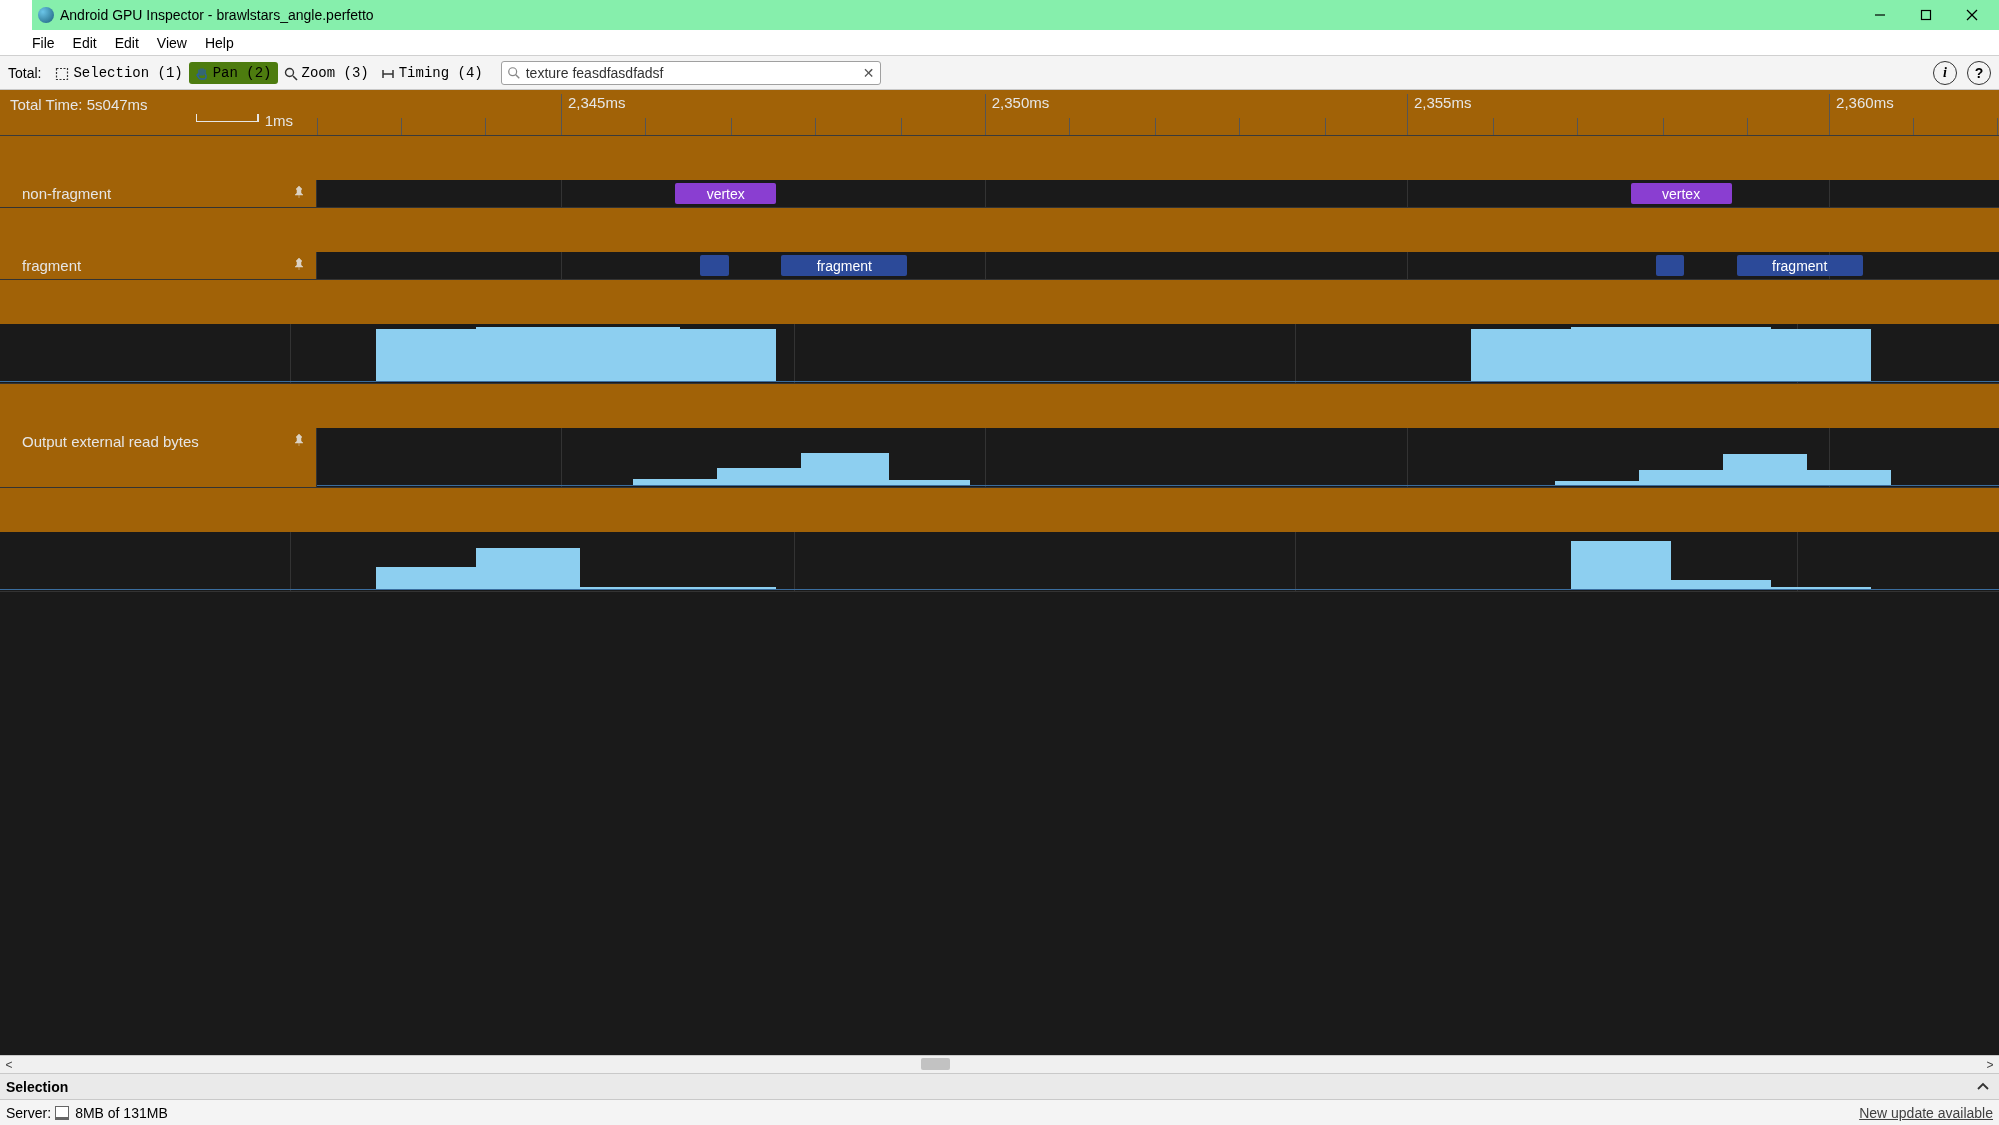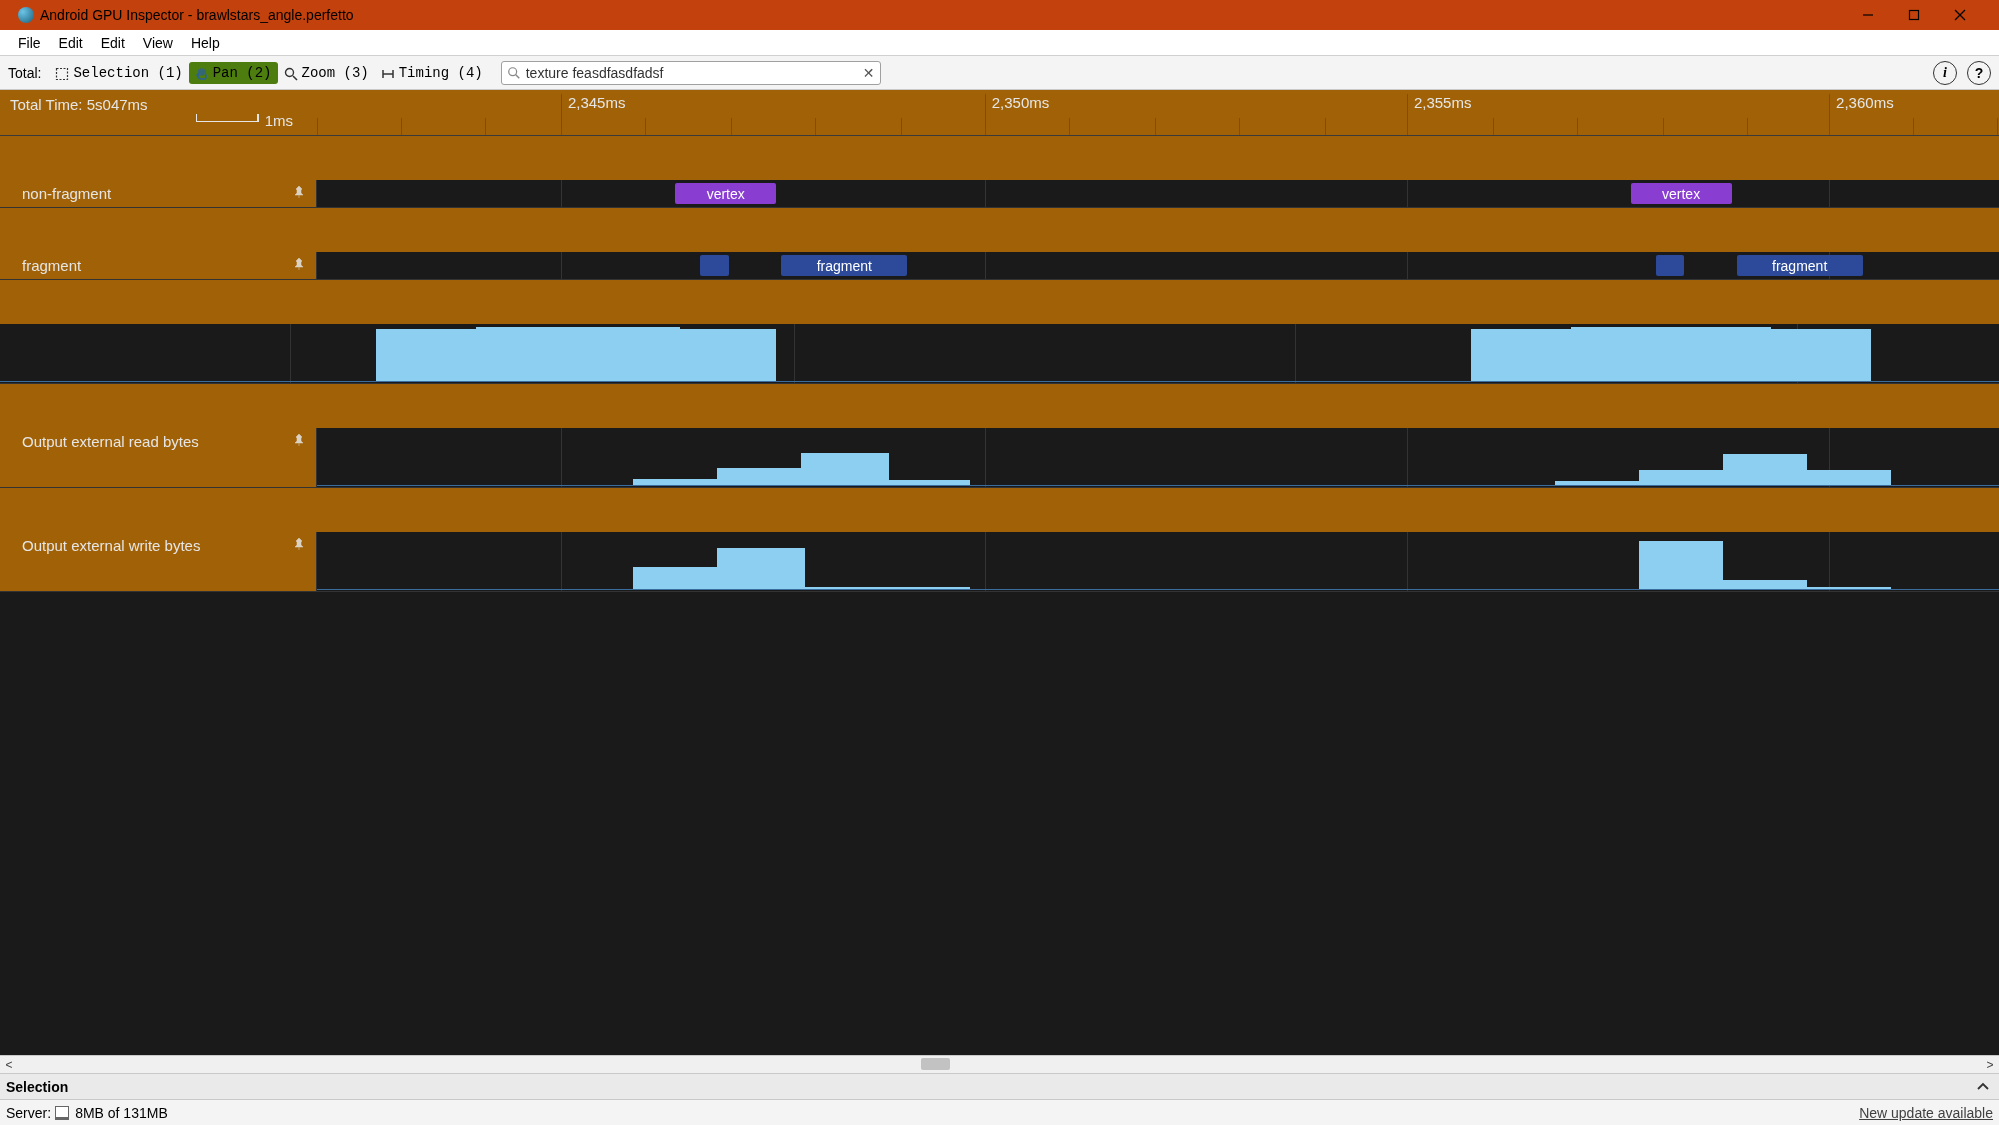--- a/index.html
+++ b/index.html
@@ -1,28 +1,28 @@
 <!DOCTYPE html>
 <html><head>
 <meta charset="utf-8">
 <style>
   * { box-sizing: border-box; margin: 0; padding: 0; }
   html, body { width: 100%; height: 100%; font-family: "Segoe UI", Arial, sans-serif; font-size: 14px; background: #fff; overflow: hidden; }
   body { display: flex; flex-direction: column; }
 
   
-  .titlebar { display: flex; align-items: center; height: 30px; padding: 0 16px; background: #c2410c; color: #000; }
+  .titlebar { display: flex; align-items: center; height: 30px; padding: 0 4px; background: #86efac; color: #000; margin-left: 32px; }
   .titlebar .appicon { width: 16px; height: 16px; border-radius: 50%; background: radial-gradient(circle at 30% 30%, #6bc5e8, #1a5f7a); margin-right: 6px; margin-left: 2px; }
   .titlebar .title { flex: 0 0 auto; }
   .titlebar .spacer { flex: 1 1 auto; }
   .winbtn { width: 46px; height: 30px; display: flex; align-items: center; justify-content: center; font-size: 12px; color: #000; }
   .winbtn svg { width: 12px; height: 12px; }
 
   
-  .menubar { display: flex; align-items: center; height: 26px; padding: 0 10px; gap: 2px; border-bottom: 1px solid #d0d0d0; background: #fff; }
+  .menubar { display: flex; align-items: center; height: 26px; padding: 0 24px; gap: 2px; border-bottom: 1px solid #d0d0d0; background: #fff; }
   .menubar .menuitem { padding: 2px 8px; border-radius: 3px; cursor: default; }
 
   
   .toolbar { display: flex; align-items: center; height: 34px; padding: 0 8px; gap: 6px; border-bottom: 1px solid #c9c9c9; background: #f4f4f4; }
   .toolbar .modelabel { margin-right: 2px; }
   .modebtn { display: inline-flex; align-items: flex-end; gap: 4px; padding: 3px 6px; border-radius: 3px; cursor: default; font-family: Liberation Mono, monospace; }
   .modebtn.active { background: #4d7c0f; }
   .modebtn .micon { width: 14px; height: 14px; display: inline-flex; align-items: center; justify-content: center; }
   .searchwrap { position: relative; width: 380px; margin-left: 6px; }
   .searchwrap input { width: 100%; height: 24px; padding: 2px 26px 2px 24px; border: 1px solid #a0a0a0; border-radius: 3px; background: #fff; font-size: 14px; outline: none; color: #333; }
@@ -274,26 +274,20 @@
         <div class="step" style="left: 23.8%; width: 5%; height: 28%;"></div>
         <div class="step" style="left: 28.8%; width: 5.2%; height: 55%;"></div>
         <div class="step" style="left: 34%; width: 4.8%; height: 8%;"></div>
         <div class="step" style="left: 73.6%; width: 5%; height: 6%;"></div>
         <div class="step" style="left: 78.6%; width: 5%; height: 25%;"></div>
         <div class="step" style="left: 83.6%; width: 5%; height: 52%;"></div>
         <div class="step" style="left: 88.6%; width: 5%; height: 25%;"></div>
       </div>
     </div>
     <div class="track tall">
-      <div class="trackname">
-        <span>Output external write bytes</span>
-        <span class="pin"><svg viewBox="0 0 14 14">
-            <path d="M7 1l3 3-1 1v3l2 2H3l2-2V5L4 4l3-3z M7 10v3" fill="#e6e6e6" stroke="#e6e6e6" stroke-width="0.5"></path>
-          </svg></span>
-      </div>
       <div class="lane counter">
         <div class="vgrid" style="left: 14.5%;"></div>
         <div class="vgrid" style="left: 39.7%;"></div>
         <div class="vgrid" style="left: 64.8%;"></div>
         <div class="vgrid" style="left: 89.9%;"></div>
         <div class="baseline"></div>
         <div class="step" style="left: 18.8%; width: 5%; height: 38%;"></div>
         <div class="step" style="left: 23.8%; width: 5.2%; height: 70%;"></div>
         <div class="step" style="left: 29%; width: 4.8%; height: 4%;"></div>
         <div class="step" style="left: 33.8%; width: 5%; height: 3%;"></div>

